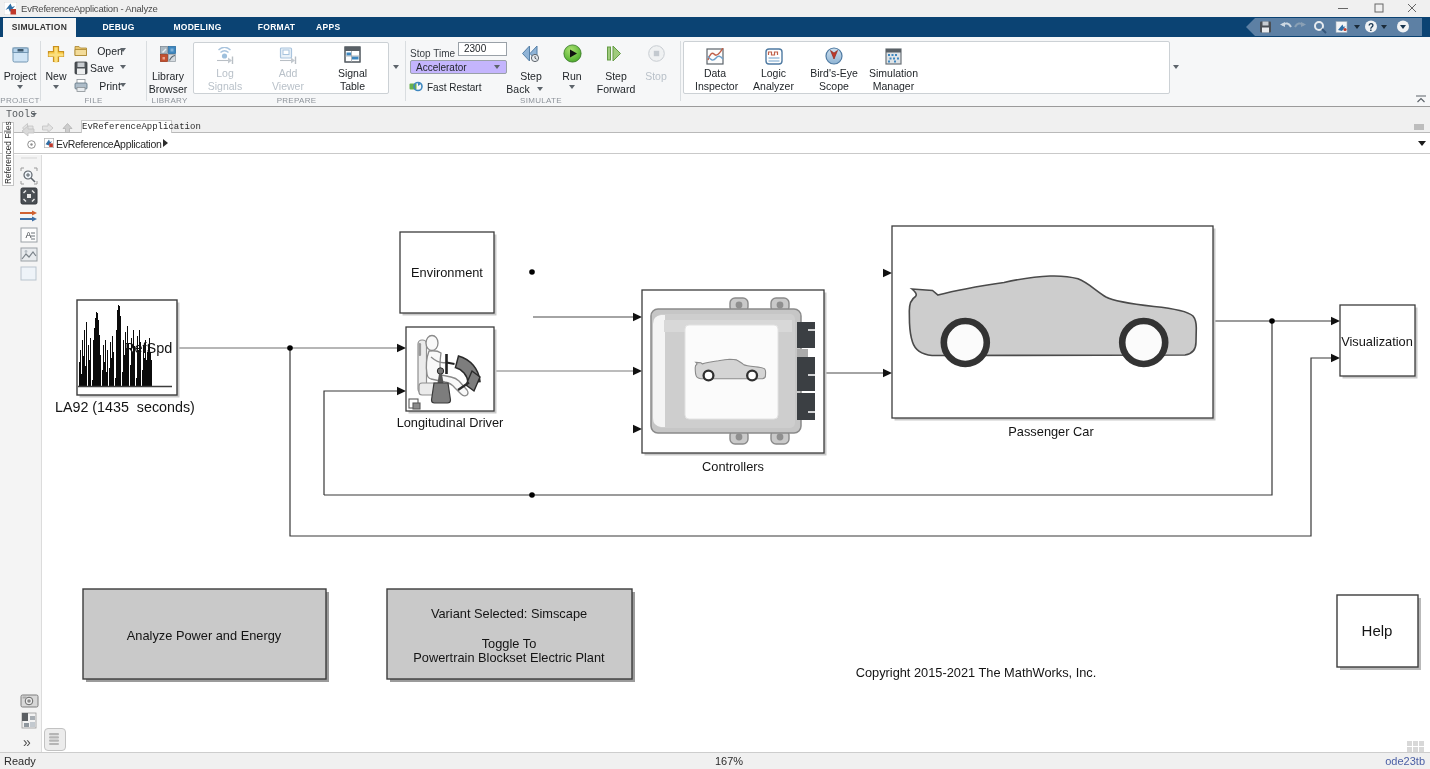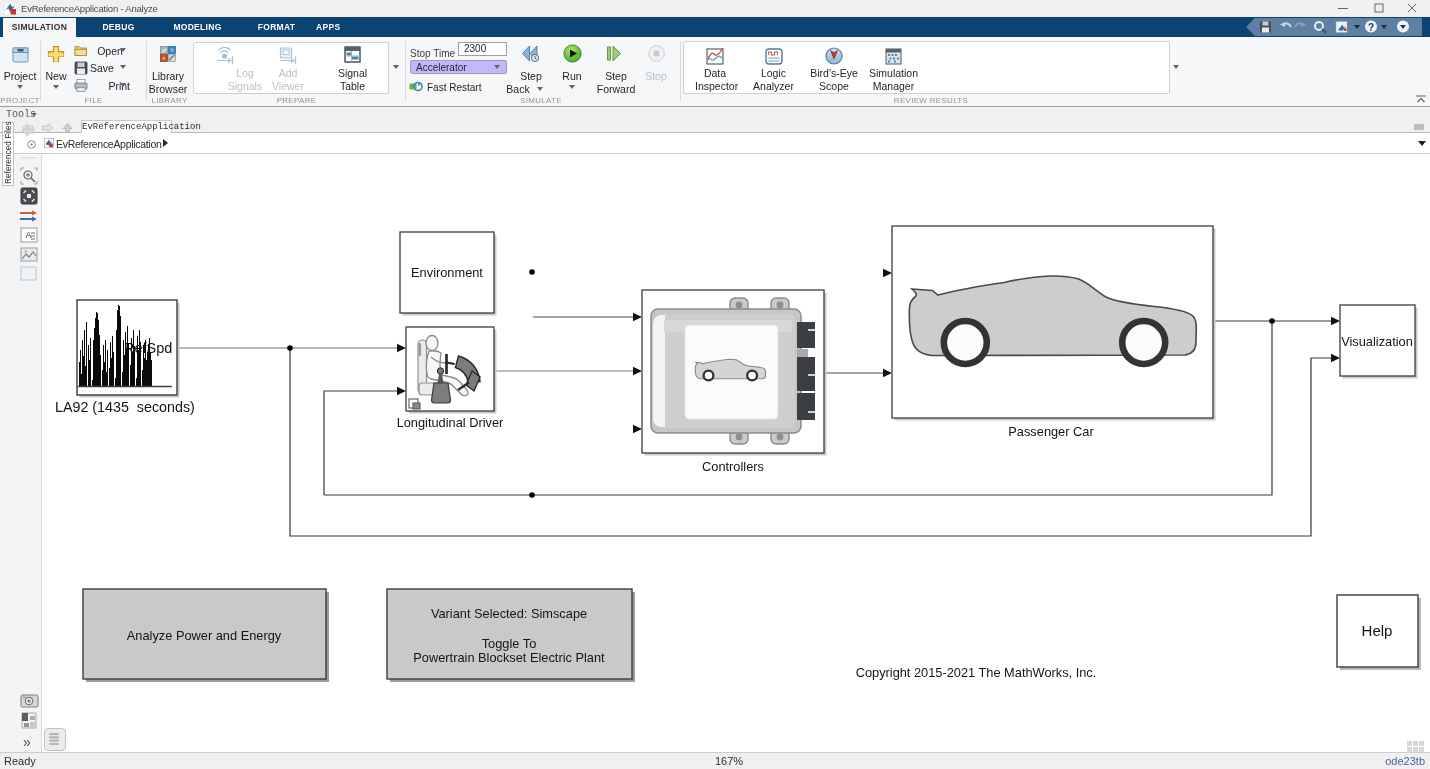--- a/index.html
+++ b/index.html
@@ -61,21 +61,20 @@
   <div class="abs" id="ribbon" style="top:37px;left:0;width:1430px;height:69px;background:#f6f7f8;border-bottom:1px solid #9b9b9b;">
     <div class="sep" style="left:40px;"></div>
     <div class="sep" style="left:146px;"></div>
     <div class="sep" style="left:405px;"></div>
     <div class="sep" style="left:680px;"></div>
     <div class="glabel" style="left:0px;width:40px;">PROJECT</div>
     <div class="glabel" style="left:41px;width:105px;">FILE</div>
     <div class="glabel" style="left:147px;width:45px;">LIBRARY</div>
     <div class="glabel" style="left:193px;width:207px;">PREPARE</div>
     <div class="glabel" style="left:406px;width:270px;">SIMULATE</div>
-    <div class="glabel" style="left:681px;width:500px;">REVIEW RESULTS</div>
 
     <svg class="abs" style="left:12px;top:9px" width="17" height="17" viewBox="0 0 17 17">
       <rect x="1" y="2" width="15" height="14" rx="1.5" fill="#cfe4f5" stroke="#7296b2" stroke-width="1"></rect>
       <rect x="1" y="2" width="15" height="4.5" fill="#b5d2ea" stroke="#7296b2" stroke-width="1"></rect>
       <rect x="5.5" y="3" width="6" height="2.5" rx="0.5" fill="#3d576b"></rect>
     </svg>
     <div class="btxt" style="left:0px;top:33px;width:40px;">Project</div>
     <div class="darr" style="left:16.5px;top:48px;"></div>
 
     <svg class="abs" style="left:47px;top:8px" width="18" height="18" viewBox="0 0 18 18">
@@ -94,21 +93,21 @@
       <rect x="1" y="1" width="12" height="12" rx="1" fill="#4d5257" stroke="#33373b" stroke-width="0.8"></rect>
       <rect x="3.5" y="1.5" width="7" height="4.5" fill="#c9cdd1"></rect>
       <rect x="3" y="7.5" width="8" height="5.5" fill="#eceeef"></rect>
     </svg>
     <div class="btxt" style="left:90px;top:25px;width:40px;text-align:left;">Save</div>
     <svg class="abs" style="left:74px;top:42px" width="14" height="13" viewBox="0 0 14 13">
       <rect x="3" y="0.5" width="8" height="4" fill="#fff" stroke="#8b9196" stroke-width="0.8"></rect>
       <rect x="1" y="4" width="12" height="6" rx="1" fill="#aebdc9" stroke="#5c7181" stroke-width="0.8"></rect>
       <rect x="3" y="8.5" width="8" height="4" fill="#e8ecef" stroke="#8b9196" stroke-width="0.8"></rect>
     </svg>
-    <div class="btxt" style="left:90px;top:42.5px;width:40px;text-align:right;">Print</div>
+    <div class="btxt" style="left:90px;top:42.5px;width:40px;text-align:center;">Print</div>
     <div class="darr" style="left:120px;top:11px;"></div>
     <div class="darr" style="left:120px;top:28px;"></div>
     <div class="darr" style="left:120px;top:45.5px;"></div>
 
     <svg class="abs" style="left:160px;top:9px" width="16" height="16" viewBox="0 0 16 16">
       <rect x="0.5" y="0.5" width="7" height="7" fill="#aab8c2" stroke="#7f8c96" stroke-width="0.8"></rect>
       <path d="M2 6 l3.5 -3.5 l1 1 l-3.5 3.5 z" fill="#e8eef2"></path>
       <rect x="8.5" y="0.5" width="7" height="7" fill="#3e87c0" stroke="#2a6da1" stroke-width="0.8"></rect>
       <rect x="10.5" y="2.5" width="3" height="3" fill="#7fb2d8"></rect>
       <rect x="0.5" y="8.5" width="7" height="7" fill="#c3502f" stroke="#9c3a1e" stroke-width="0.8"></rect>
@@ -122,21 +121,21 @@
     <svg class="abs" style="left:216px;top:10px" width="19" height="17" viewBox="0 0 19 17">
       <g stroke="#a9c4de" fill="none" stroke-width="1.4">
         <path d="M4.5 5.5 q4 -3.5 8 0"></path>
         <path d="M2.5 3 q6 -5.5 12 0"></path>
       </g>
       <circle cx="8.5" cy="9" r="2.6" fill="#9fc0dd"></circle>
       <path d="M1 13.5 h11 l0 0" stroke="#b9bfc5" stroke-width="1.1" fill="none"></path>
       <path d="M12 10.5 l4 3 l-4 3 z" fill="#c3c9cf"></path>
       <line x1="16.5" y1="9.5" x2="16.5" y2="17" stroke="#b9bfc5" stroke-width="1.4"></line>
     </svg>
-    <div class="btxtd" style="left:205px;top:30px;width:40px;margin-left:20px;">Log<br>Signals</div>
+    <div class="btxtd" style="left:205px;top:30px;width:40px;">Log<br>Signals</div>
     <svg class="abs" style="left:279px;top:10px" width="19" height="17" viewBox="0 0 19 17">
       <rect x="1.5" y="1" width="11" height="10" rx="1" fill="#eaf2f9" stroke="#a9c4de" stroke-width="1.2"></rect>
       <rect x="4" y="3" width="6" height="4.5" fill="#fff" stroke="#a9c4de" stroke-width="1"></rect>
       <path d="M1 13.5 h11" stroke="#b9bfc5" stroke-width="1.1" fill="none"></path>
       <path d="M12 10.5 l4 3 l-4 3 z" fill="#c3c9cf"></path>
       <line x1="16.5" y1="9.5" x2="16.5" y2="17" stroke="#b9bfc5" stroke-width="1.4"></line>
     </svg>
     <div class="btxtd" style="left:268px;top:30px;width:40px;">Add<br>Viewer</div>
     <svg class="abs" style="left:344px;top:9px" width="17" height="17" viewBox="0 0 17 17">
       <rect x="1" y="1" width="15" height="15" fill="#fff" stroke="#596066" stroke-width="1"></rect>

